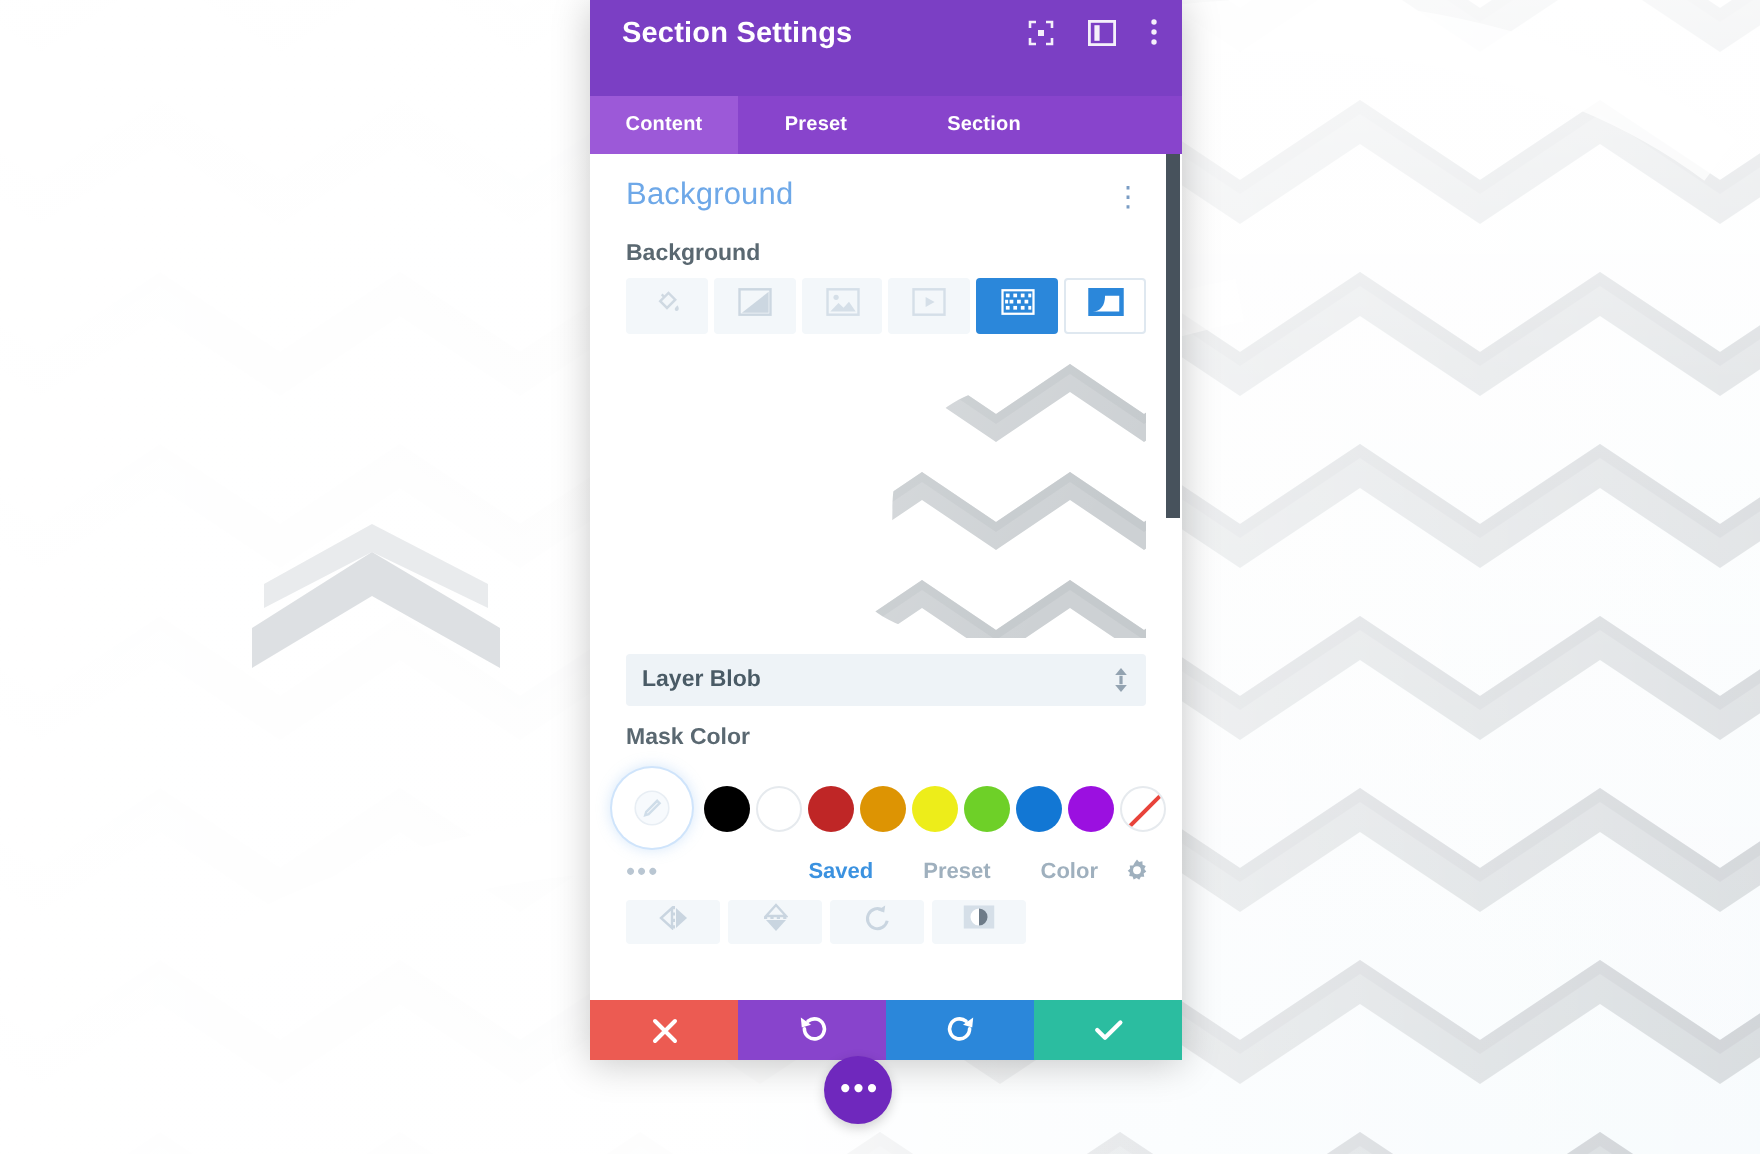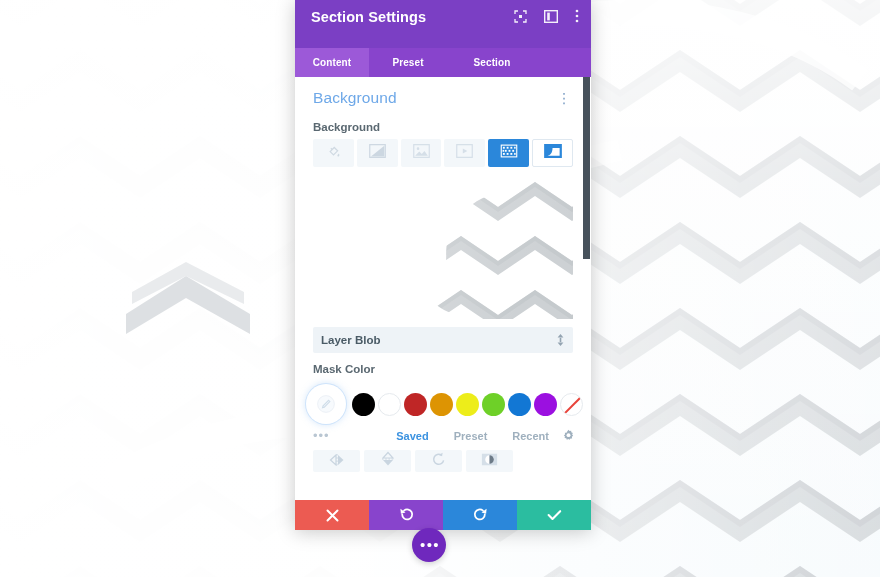--- a/index.html
+++ b/index.html
@@ -571,21 +571,21 @@
           <div class="swatch" style="background:#1277d4"></div>
           <div class="swatch" style="background:#9b10e0"></div>
           <div class="swatch swatch-none"></div>
         </div>
 
         <div class="saved-row">
           <span class="dots-more">•••</span>
           <div class="saved-links">
             <span class="slink active">Saved</span>
             <span class="slink">Preset</span>
-            <span class="slink">Recent</span>
+            <span class="slink">Color</span>
             <span class="gear">
               <svg width="13" height="13" viewBox="0 0 14 14">
                 <path d="M7 0.8 L8.1 2.2 L9.9 1.8 L10 3.6 L11.7 4.3 L10.9 5.9 L12 7.3 L10.6 8.3 L10.9 10.1 L9.1 10.1 L8.2 11.7 L6.8 10.8 L5.2 11.6 L4.6 9.9 L2.8 9.7 L3.2 8 L2 6.8 L3.3 5.8 L3.1 4 L4.9 4 L5.8 2.4 Z" fill="#9fb0be"></path>
                 <circle cx="7" cy="6.6" r="2.1" fill="#ffffff"></circle>
               </svg>
             </span>
           </div>
         </div>
 
 

